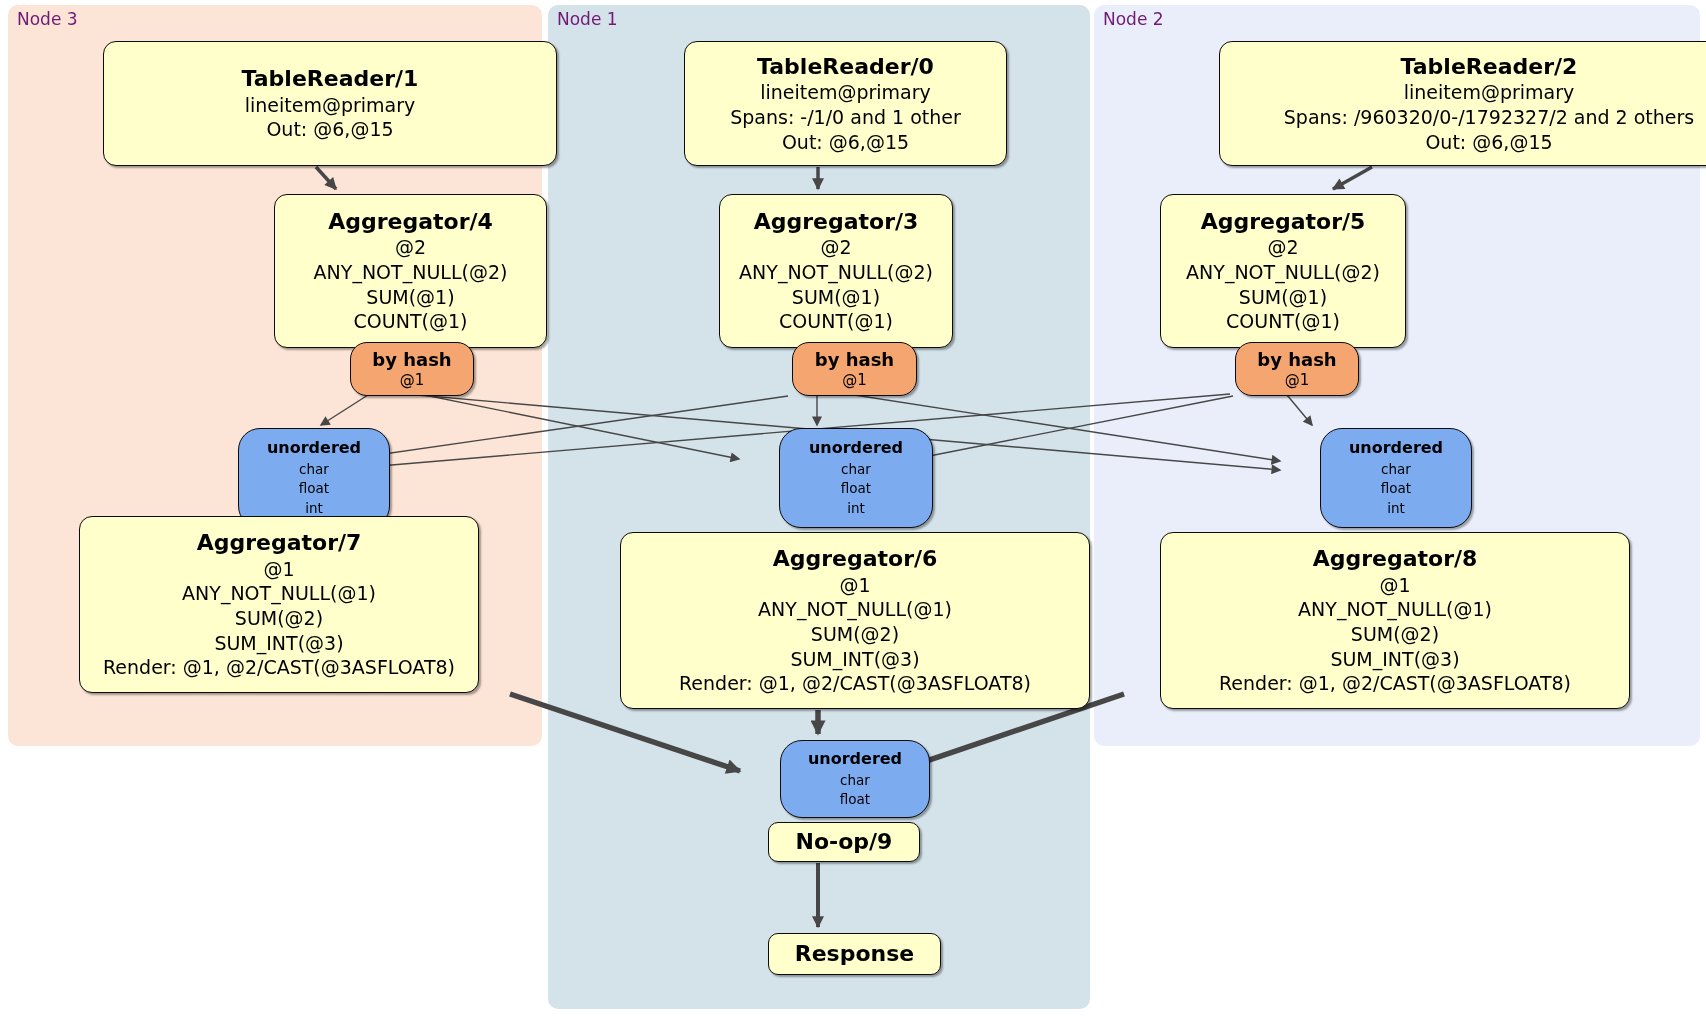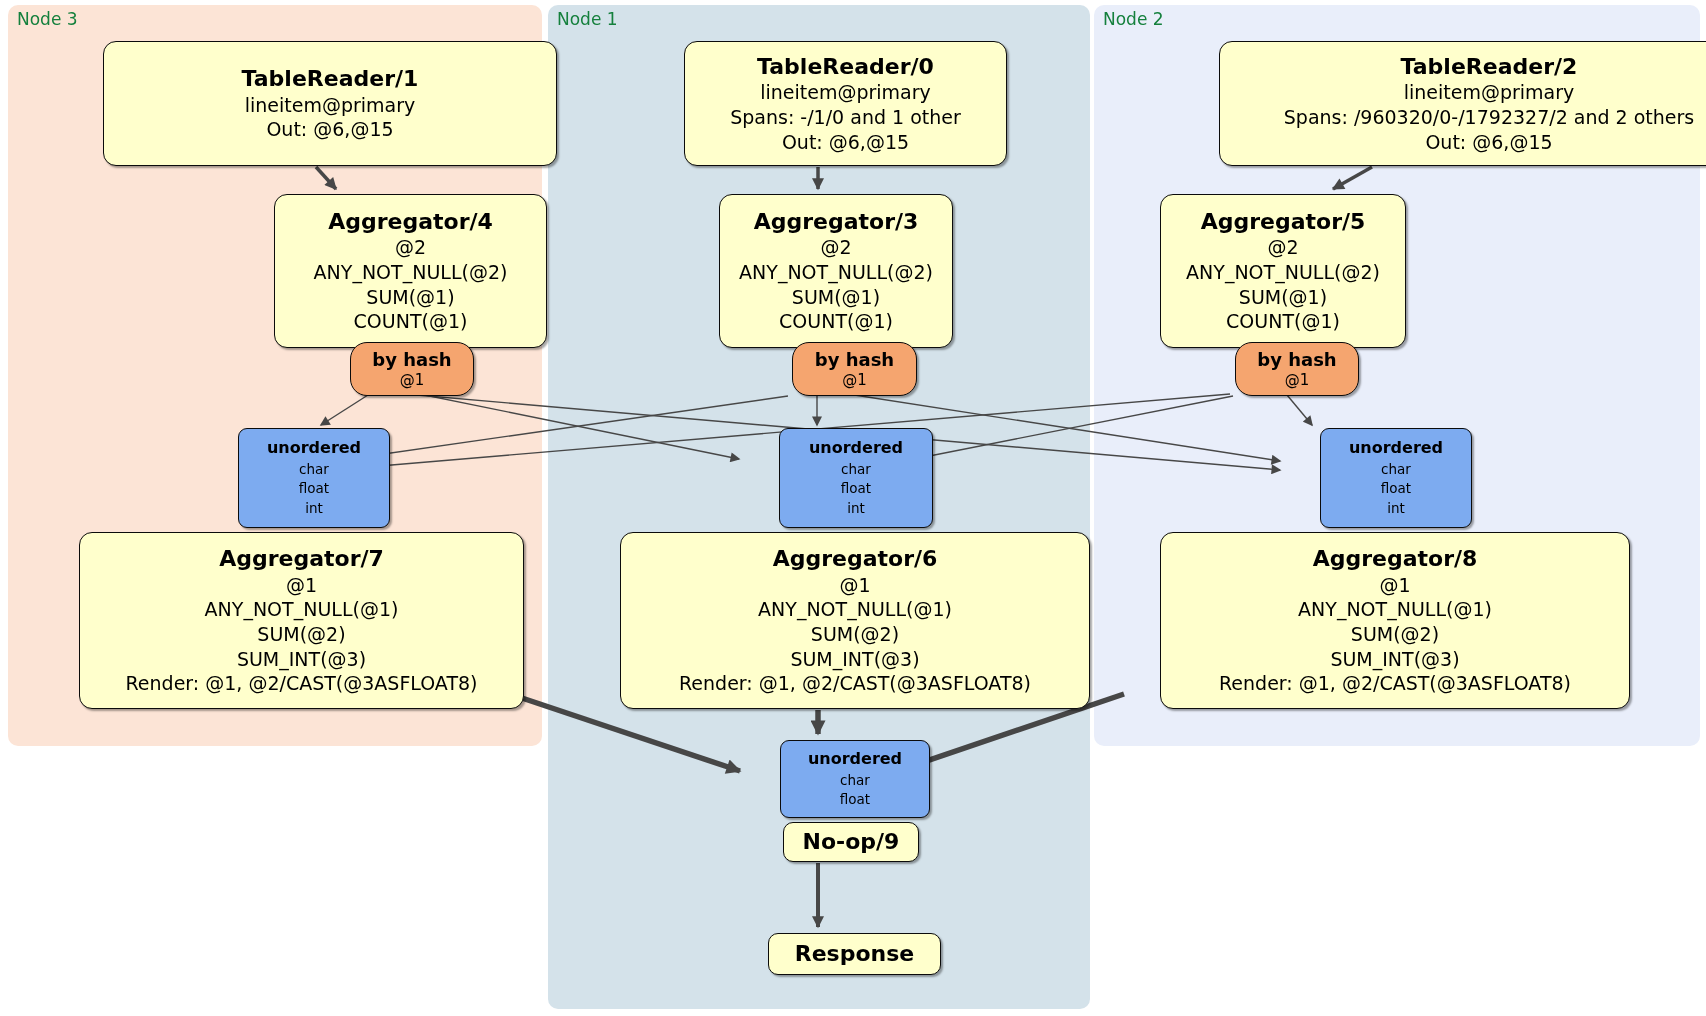--- a/index.html
+++ b/index.html
@@ -4,36 +4,36 @@
 <style>
   html,body{margin:0;padding:0;background:#ffffff;}
   #stage{
     position:relative;width:1706px;height:1016px;overflow:hidden;background:#ffffff;
     font-family:"DejaVu Sans","Liberation Sans",sans-serif;color:#000;
   }
   .panel{position:absolute;border-radius:10px;}
   .panel-node3{background:var(--panel3);}
   .panel-node1{background:var(--panel1);}
   .panel-node2{background:var(--panel2);}
-  .node-label{position:absolute;font-size:17px;color:#15803d;}
+  .node-label{position:absolute;font-size:17px;color:#701a75;}
   svg.edges{position:absolute;left:0;top:0;z-index:2;}
   .box{
     position:absolute;z-index:3;box-sizing:border-box;
     display:flex;flex-direction:column;align-items:center;justify-content:center;
     text-align:center;border:1.6px solid #0b0b0b;
     box-shadow:2px 2px 2px rgba(0,0,0,0.35);
     margin-left:37px;
   }
   .op{background:var(--opYellow);border-radius:13px;}
   .op-title{font-size:22px;font-weight:bold;line-height:1.25;}
   .op-line{font-size:19px;line-height:1.3;white-space:nowrap;}
   .router{background:var(--routerOrange);border-radius:17px;align-items:center;}
   .router-title{font-size:18px;font-weight:bold;line-height:1.2;}
   .router-sub{font-size:15px;line-height:1.2;}
-  .sync{background:var(--syncBlue);border-radius:9px;}
+  .sync{background:var(--syncBlue);border-radius:22px;}
   .sync-title{font-size:16px;font-weight:bold;line-height:1.4;}
   .sync-line{font-size:13.5px;line-height:1.45;}
 </style>
 </head>
 <body>
 
 <div id="stage">
 
   <div class="panel panel-node3" style="left:8px;top:5px;width:534px;height:741px"></div>
   <div class="panel panel-node1" style="left:548px;top:5px;width:542px;height:1004px"></div>
@@ -160,21 +160,21 @@
   </div>
   <div class="box sync" style="left:1283px;top:428px;width:152px;height:100px">
     <div class="sync-title">unordered</div>
     <div>
         <div class="sync-line">char</div>
         <div class="sync-line">float</div>
         <div class="sync-line">int</div>
       </div>
   </div>
 
-  <div class="box op" style="left:42px;top:532px;width:445px;height:177px">
+  <div class="box op" style="left:42px;top:516px;width:400px;height:177px">
     <div class="op-title">Aggregator/7</div>
     <div>
         <div class="op-line">@1</div>
         <div class="op-line">ANY_NOT_NULL(@1)</div>
         <div class="op-line">SUM(@2)</div>
         <div class="op-line">SUM_INT(@3)</div>
         <div class="op-line">Render: @1, @2/CAST(@3ASFLOAT8)</div>
       </div>
   </div>
   <div class="box op" style="left:583px;top:532px;width:470px;height:177px">
@@ -199,20 +199,20 @@
   </div>
 
   <div class="box sync" style="left:743px;top:740px;width:150px;height:78px">
     <div class="sync-title">unordered</div>
     <div>
         <div class="sync-line">char</div>
         <div class="sync-line">float</div>
       </div>
   </div>
 
-  <div class="box op" style="left:746px;top:822px;width:136px;height:40px;border-radius:10px">
+  <div class="box op" style="left:731px;top:822px;width:152px;height:40px;border-radius:10px">
     <div class="op-title">No-op/9</div>
   </div>
   <div class="box op" style="left:731px;top:933px;width:173px;height:42px;border-radius:10px">
     <div class="op-title">Response</div>
   </div>
 
 </div>
 
 </body></html>

